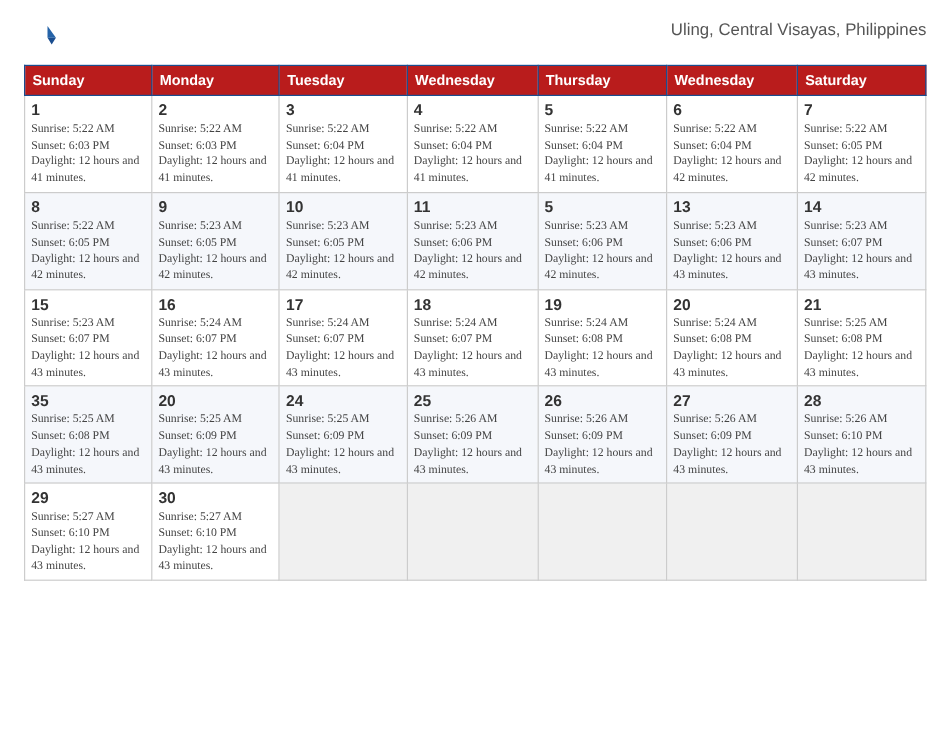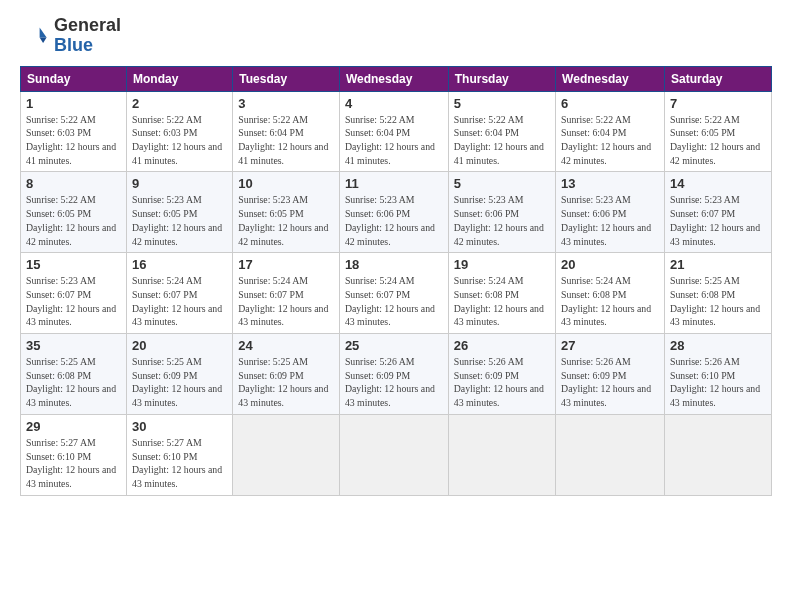--- a/index.html
+++ b/index.html
@@ -49,21 +49,21 @@
     .subtitle {
       font-size: 14px;
       color: #555;
     }
     .calendar {
       width: 100%;
       border-collapse: collapse;
       font-size: 10.5px;
     }
     .calendar th {
-      background: #701a75;
+      background: #b91c1c;
       color: #fff;
       padding: 5px 6px;
       text-align: left;
       font-size: 12px;
       font-weight: bold;
       border: 1px solid #1a4d8f;
     }
     .calendar td {
       border: 1px solid #ccc;
       padding: 4px 5px;
@@ -102,26 +102,23 @@
 </head>
 <body>
 
 <div class="page">
   <div class="header">
     <div class="logo">
       <svg class="logo-icon" viewBox="0 0 40 40">
         <polygon points="28,8 38,22 28,22" fill="#2563a8"></polygon>
         <polygon points="28,22 38,22 33,30" fill="#1a4d8f"></polygon>
       </svg>
-      <div class="logo-text">
-        <span class="logo-general">General</span><br>
-        <span class="logo-blue">Blue</span>
-      </div>
     </div>
     <div class="title-block">
+      <div class="subtitle">Uling, Central Visayas, Philippines</div>
     </div>
   </div>
 
   <table class="calendar">
     <thead>
       <tr>
         <th>Sunday</th>
         <th>Monday</th>
         <th>Tuesday</th>
         <th>Wednesday</th>

